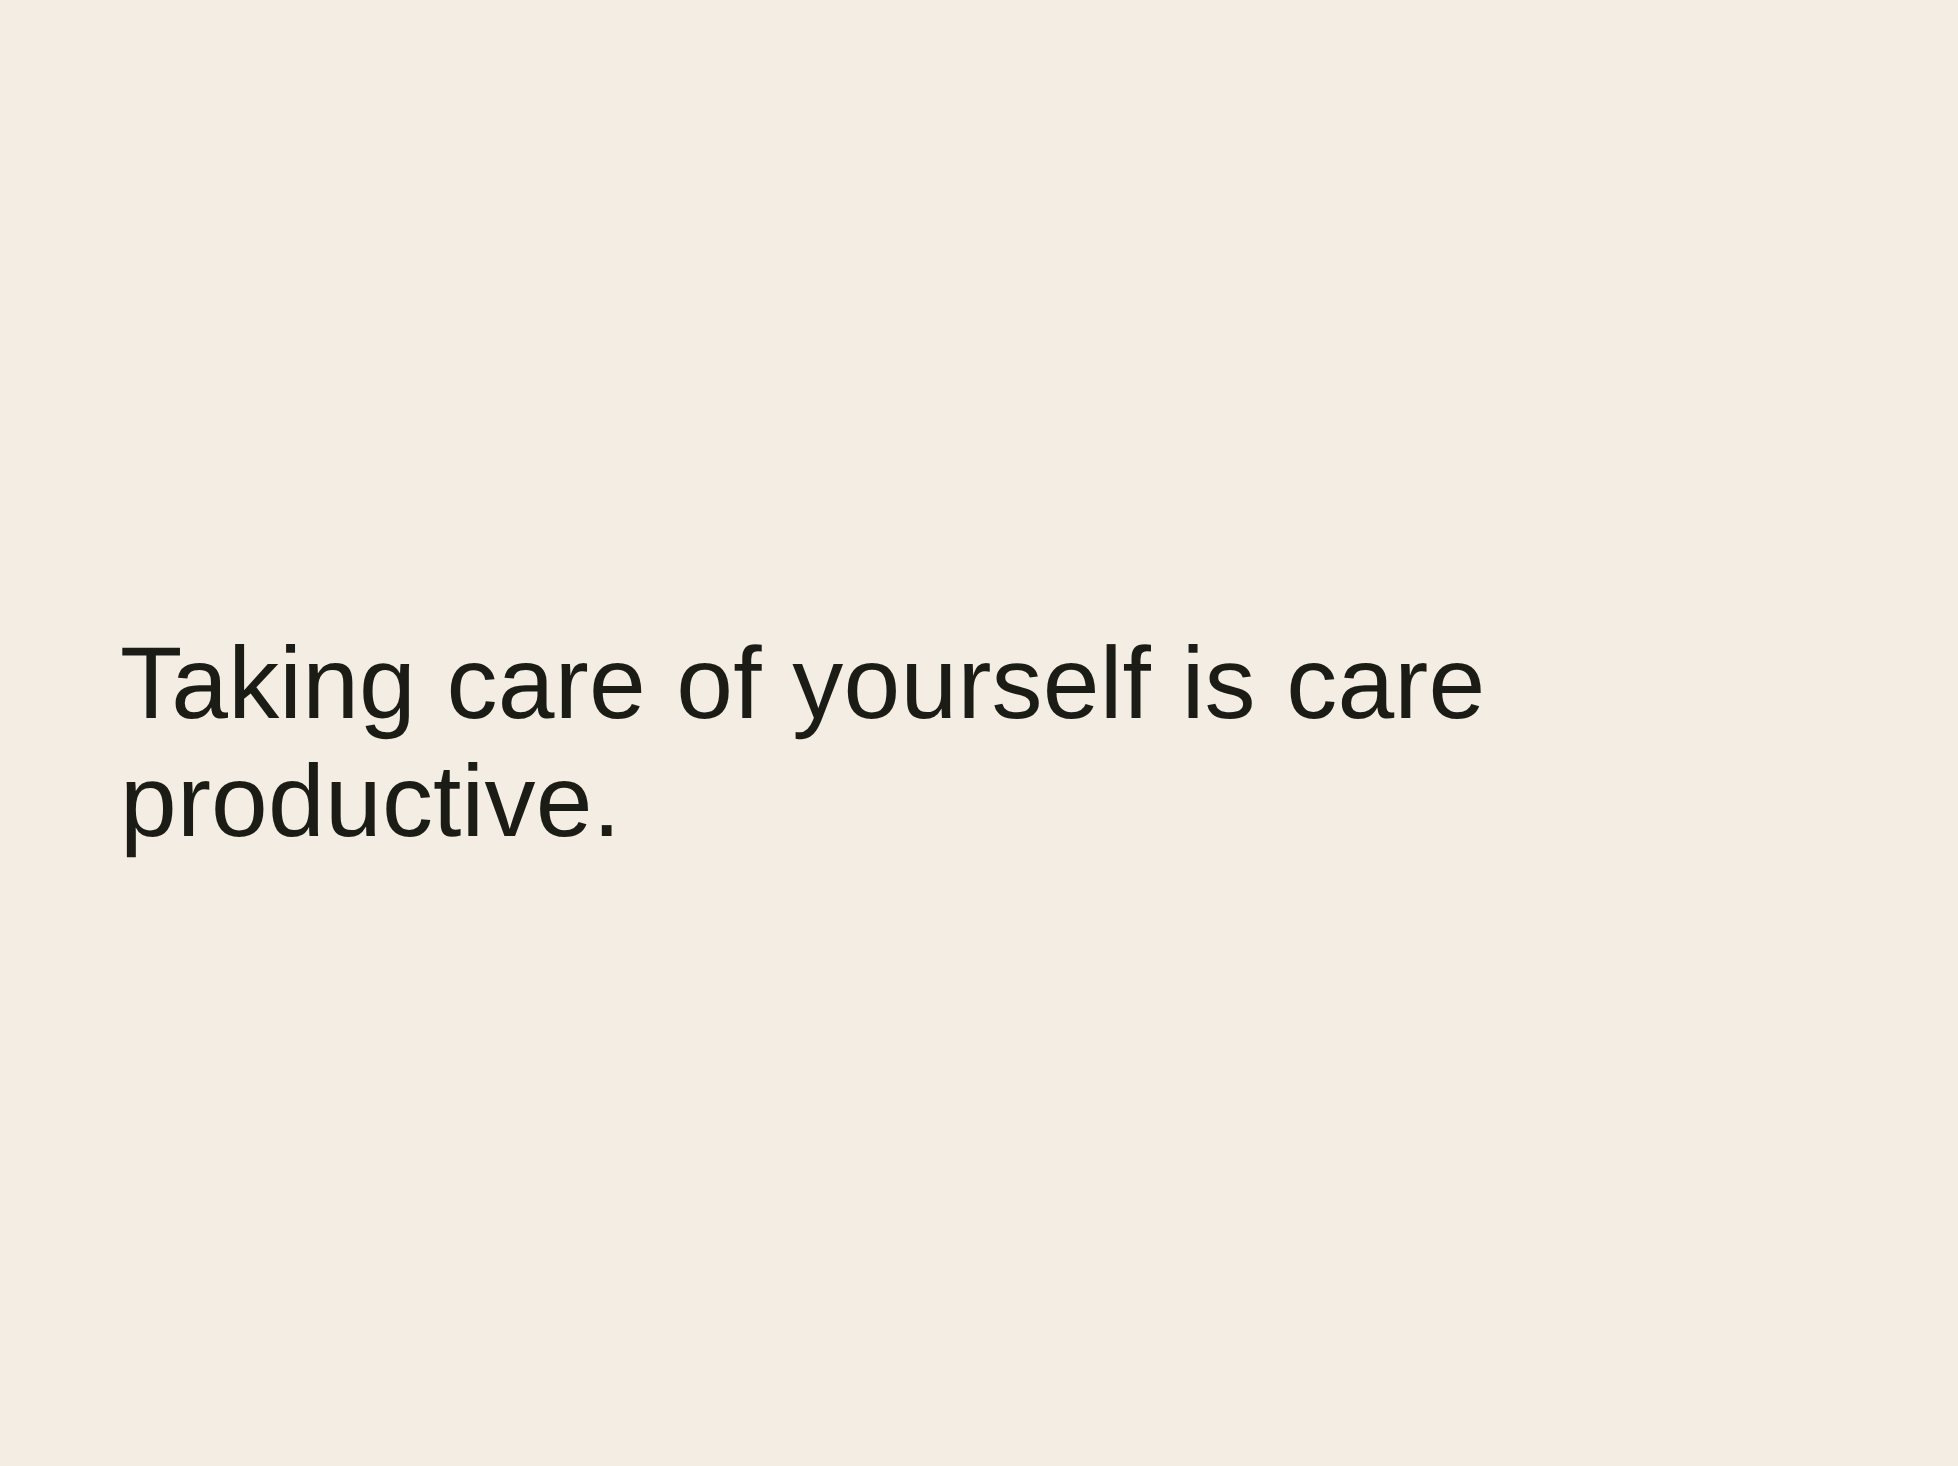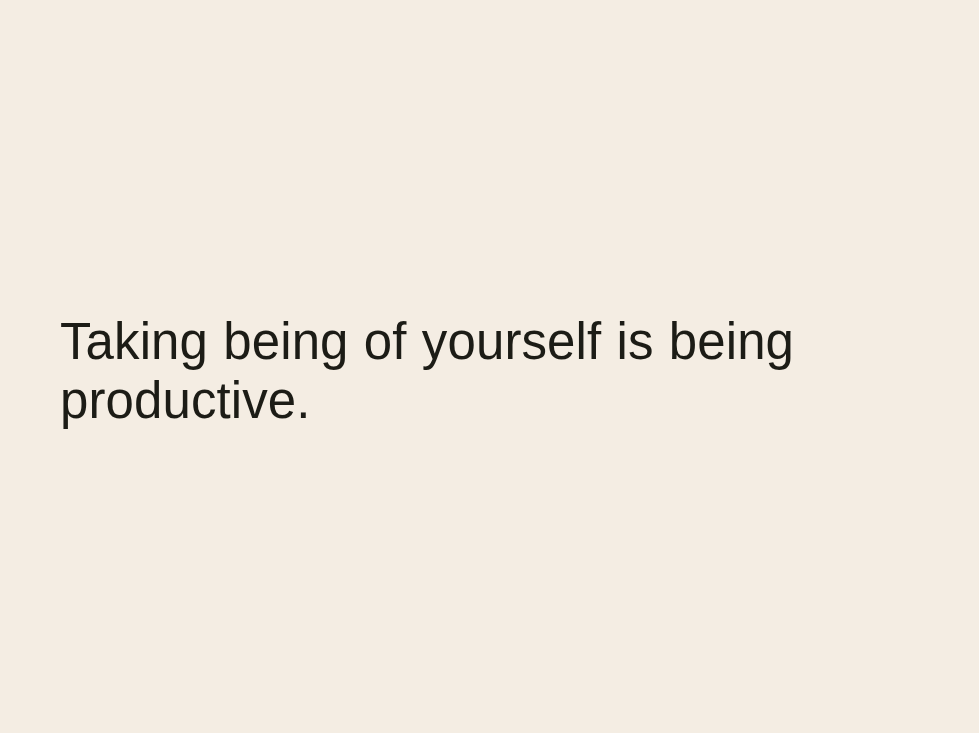--- a/index.html
+++ b/index.html
@@ -42,16 +42,16 @@
     color: #1c1c16;
     word-spacing: 1px;
     white-space: pre-wrap;
   }
 </style>
 </head>
 <body>
 
 <div class="quote-card">
   <div class="quote-text-block">
-    <p class="quote-text">Taking being of yourself is being
+    <p class="quote-text">Taking care of yourself is care
 productive.</p>
   </div>
 </div>
 
 </body></html>

